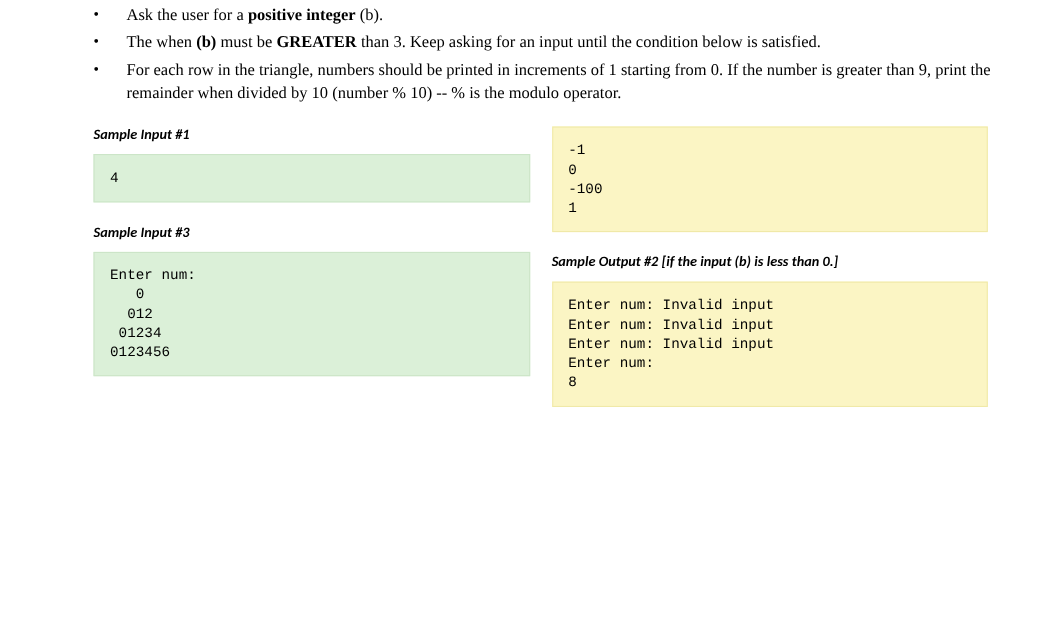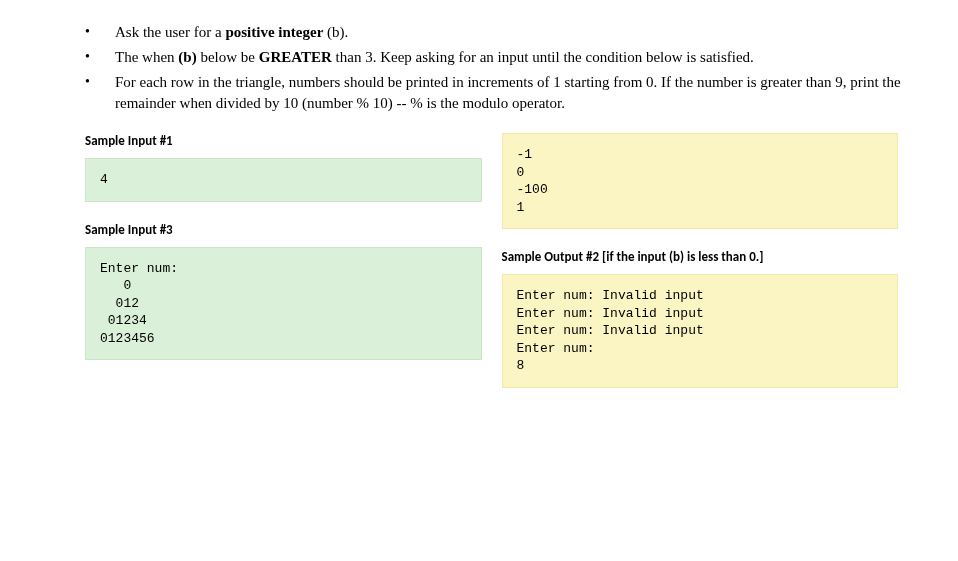--- a/index.html
+++ b/index.html
@@ -10,21 +10,21 @@
     body {
       font-family: 'Times New Roman', Times, serif;
       font-size: 15px;
       color: #000;
       background: #fff;
       width: 958px;
       height: 561px;
       padding: 0 0 0 0;
     }
     .content {
-      padding: 18px 30px 0 0;
+      padding: 0 30px 0 0;
     }
     .bullet-list {
       list-style: none;
       padding: 4px 0 0 85px;
     }
     .bullet-list li {
       position: relative;
       padding-left: 30px;
       line-height: 1.45;
       margin-bottom: 3px;
@@ -47,20 +47,21 @@
     }
     .col {
       flex: 1;
     }
     .section-title {
       font-family: Calibri, Arial, sans-serif;
       font-weight: bold;
       font-size: 13px;
       color: #000;
       margin-bottom: 10px;
+      font-style: italic;
     }
     .code-box {
       font-family: Consolas, 'Courier New', monospace;
       font-size: 13px;
       padding: 12px 14px;
       border: 1px solid #ccc;
       white-space: pre;
       line-height: 1.35;
       margin-bottom: 20px;
     }
@@ -73,21 +74,21 @@
       border-color: #f0e9a8;
     }
   </style>
 </head>
 <body>
 
 <div class="content">
 
   <ul class="bullet-list">
     <li><span>Ask the user for a </span><span class="bold">positive integer</span><span> (b).</span></li>
-    <li><span>The when </span><span class="bold">(b)</span><span> below be </span><span class="bold">GREATER</span><span> than 3. Keep asking for an input until the condition below is satisfied.</span></li>
+    <li><span>The when </span><span class="bold">(b)</span><span> must be </span><span class="bold">GREATER</span><span> than 3. Keep asking for an input until the condition below is satisfied.</span></li>
     <li><span>For each row in the triangle, numbers should be printed in increments of 1 starting from 0. If the number is greater than 9, print the remainder when divided by 10 (number % 10) -- % is the modulo operator.</span></li>
   </ul>
 
   <div class="columns">
 
     <div class="col">
       <div class="section-title">Sample Input #1</div>
       <div class="code-box code-green">4</div>
 
       <div class="section-title">Sample Input #3</div>

